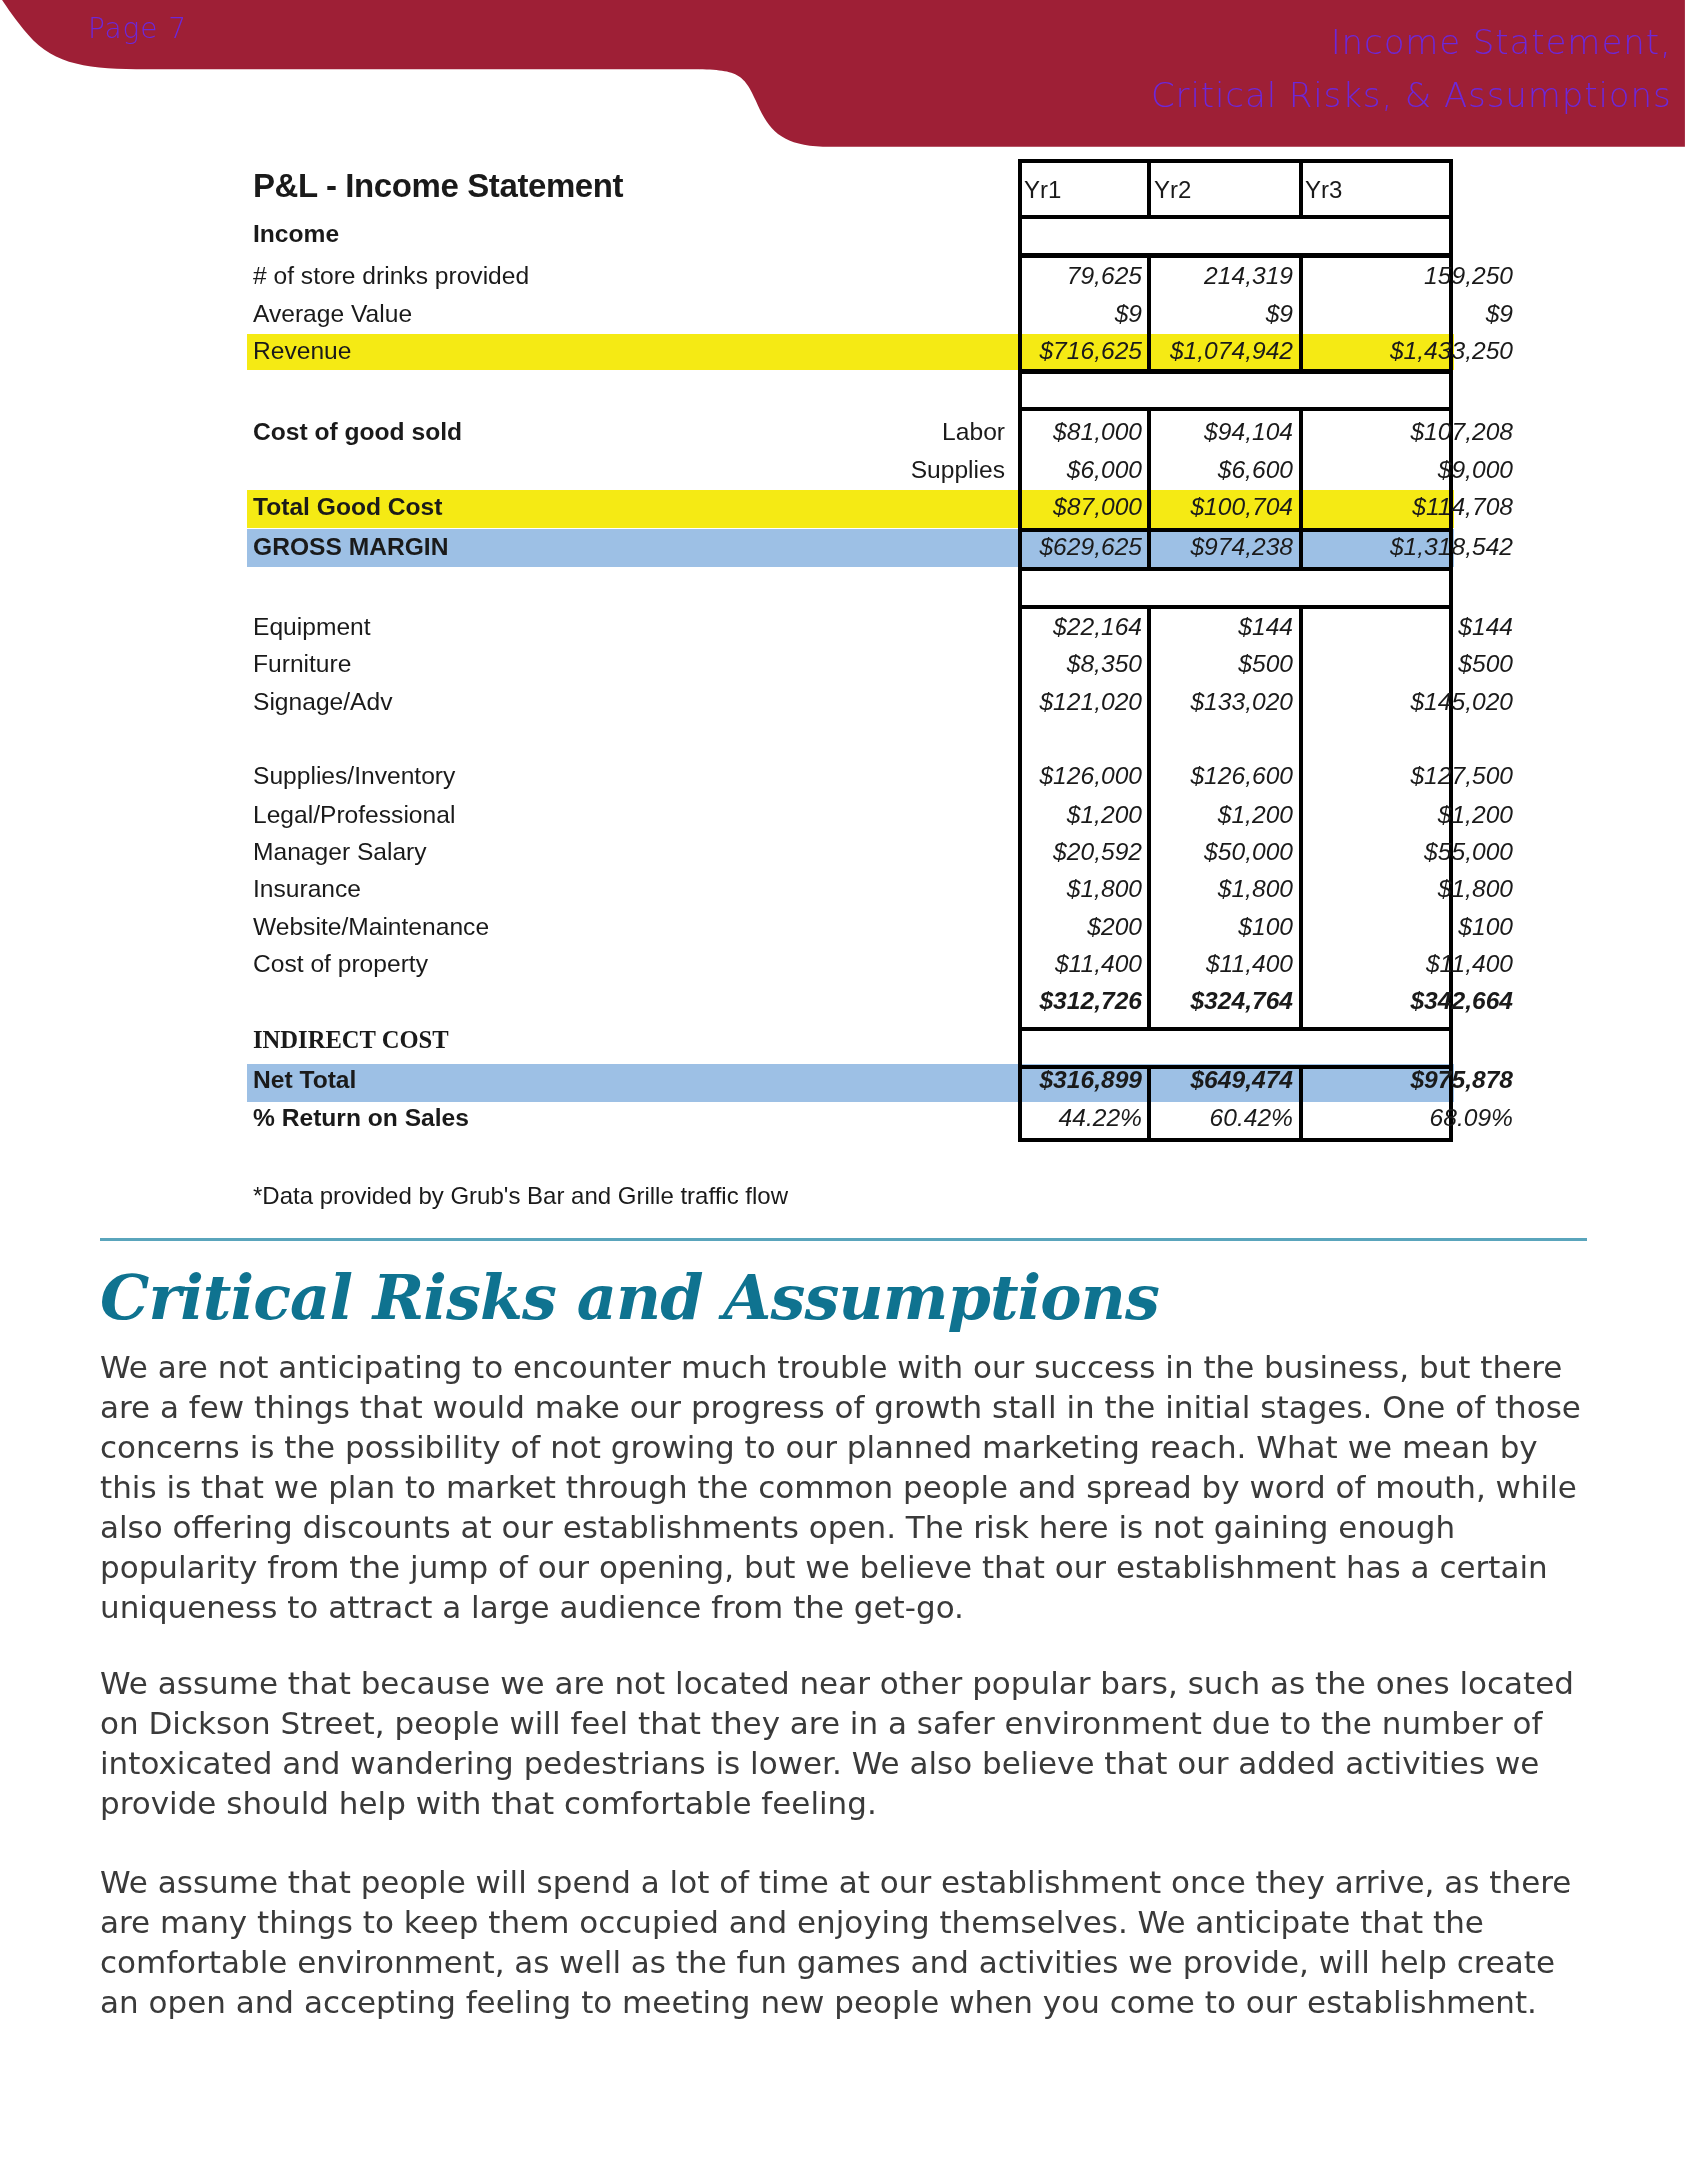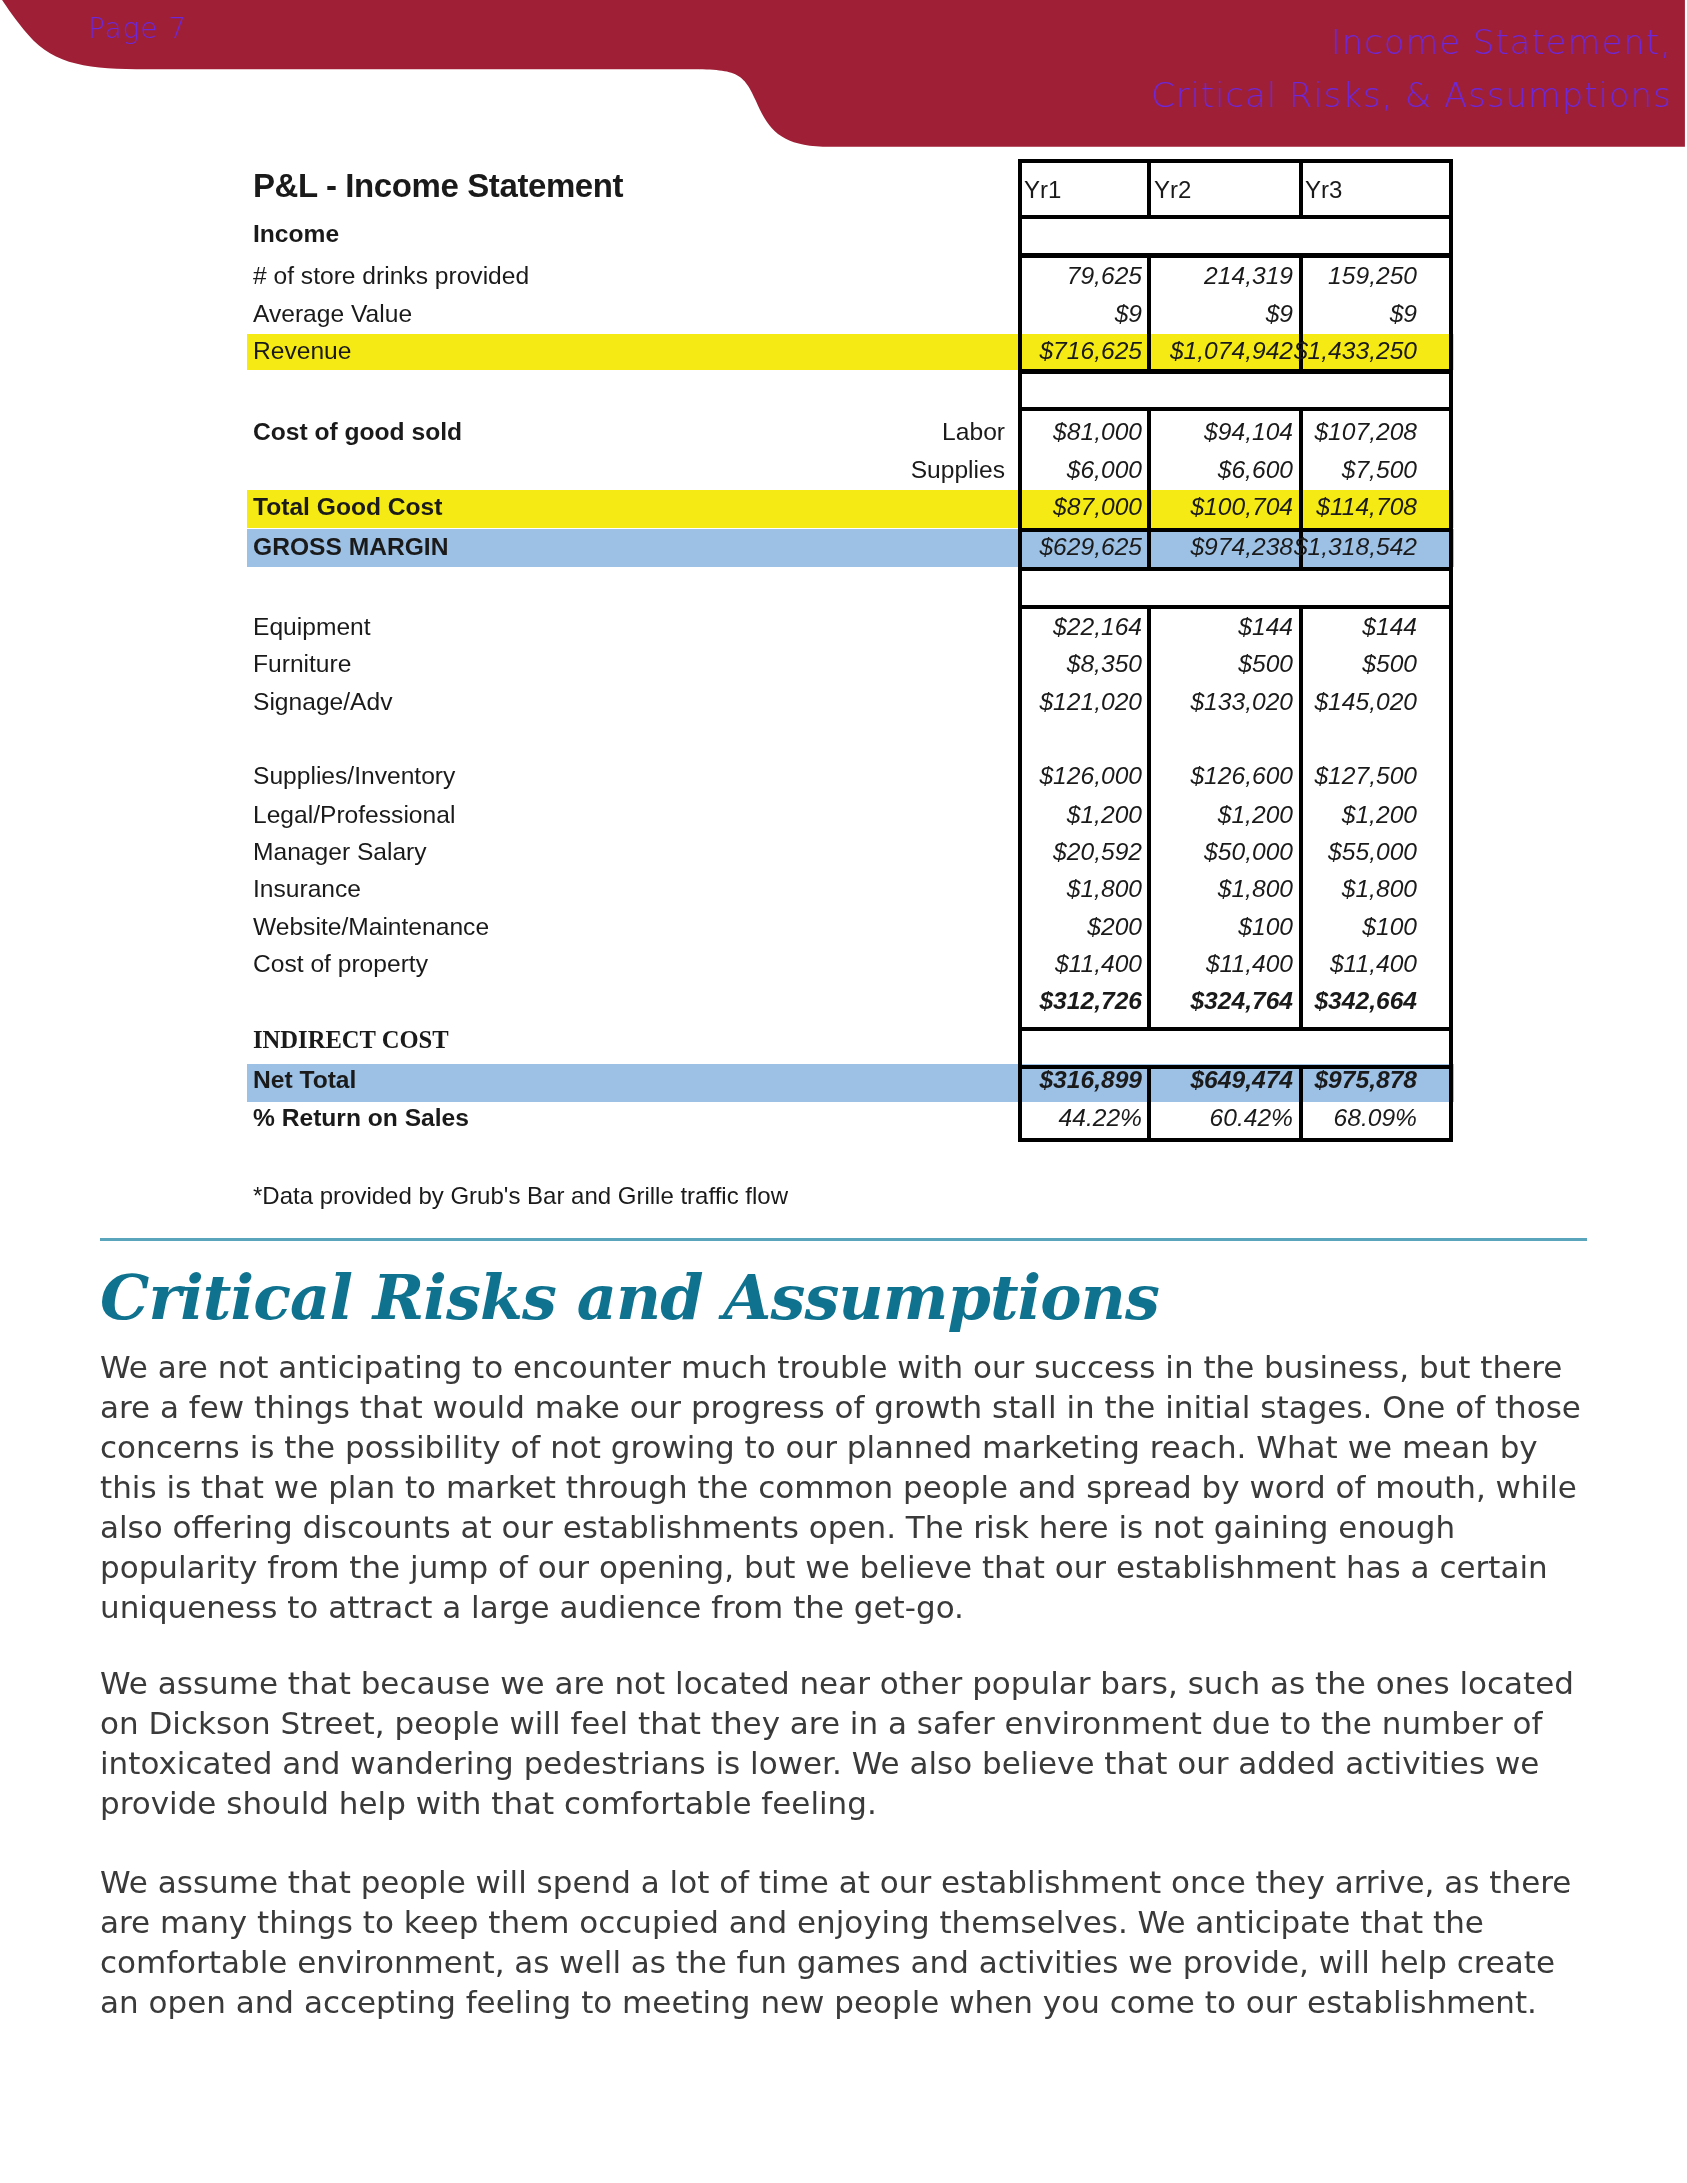--- a/index.html
+++ b/index.html
@@ -20,21 +20,21 @@
   .band { position:absolute; left:247px; width:1207px; }
   .band.yellow { background:#F5EA14; }
   .band.blue { background:#9DC0E5; }
 
   .box { position:absolute; left:1018px; width:435px; border:4px solid #000; box-sizing:border-box; }
   .vline { position:absolute; width:4px; background:#000; }
   .cell { position:absolute; font-size:24.6px; text-align:right; white-space:nowrap;font-style:italic; }
   .cell.bold { font-weight:bold; }
   .cell.c1 { left:1024px; width:118px; }
   .cell.c2 { left:1156px; width:137px; }
-  .cell.c3 { left:1276px; width:141px; }
+  .cell.c3 { left:1372px; width:141px; }
   .yr { position:absolute; font-size:24px; }
 
   #footnote { left:253px; top:1182px; font-size:24px; }
   #divider { left:100px; top:1238px; width:1487px; height:2.6px; background:#5AA5BC; }
   #section-heading { left:100px; top:1261px; font-size:62px; color:#0F7390; font-family:"DejaVu Serif", serif; font-weight:bold; font-style:italic; letter-spacing:-0.9px; }
   .para { position:absolute; left:100px; width:1503px; font-family:"DejaVu Sans", sans-serif; font-size:31px; line-height:40px; color:#3a3a3a; }
 </style>
 </head>
 <body>
 
@@ -107,21 +107,21 @@
     <div class="cell tbl-font c2" style="top: 300px;">$9</div>
     <div class="cell tbl-font c3" style="top: 300px;">$9</div>
     <div class="cell tbl-font c1" style="top: 337px;">$716,625</div>
     <div class="cell tbl-font c2" style="top: 337px;">$1,074,942</div>
     <div class="cell tbl-font c3" style="top: 337px;">$1,433,250</div>
     <div class="cell tbl-font c1" style="top: 418px;">$81,000</div>
     <div class="cell tbl-font c2" style="top: 418px;">$94,104</div>
     <div class="cell tbl-font c3" style="top: 418px;">$107,208</div>
     <div class="cell tbl-font c1" style="top: 456px;">$6,000</div>
     <div class="cell tbl-font c2" style="top: 456px;">$6,600</div>
-    <div class="cell tbl-font c3" style="top: 456px;">$7,500</div>
+    <div class="cell tbl-font c3" style="top: 456px;">$9,000</div>
     <div class="cell tbl-font c1" style="top: 493px;">$87,000</div>
     <div class="cell tbl-font c2" style="top: 493px;">$100,704</div>
     <div class="cell tbl-font c3" style="top: 493px;">$114,708</div>
     <div class="cell tbl-font c1" style="top: 533px;">$629,625</div>
     <div class="cell tbl-font c2" style="top: 533px;">$974,238</div>
     <div class="cell tbl-font c3" style="top: 533px;">$1,318,542</div>
     <div class="cell tbl-font c1" style="top: 613px;">$22,164</div>
     <div class="cell tbl-font c2" style="top: 613px;">$144</div>
     <div class="cell tbl-font c3" style="top: 613px;">$144</div>
     <div class="cell tbl-font c1" style="top: 650px;">$8,350</div>

